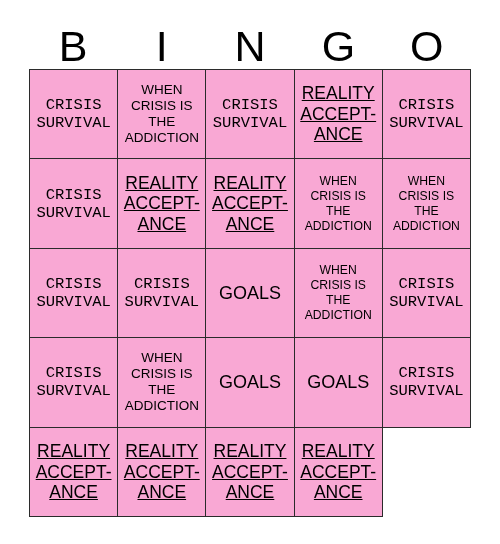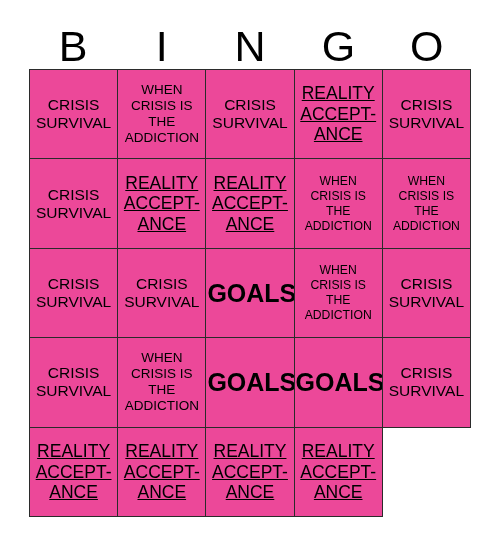--- a/index.html
+++ b/index.html
@@ -63,53 +63,53 @@
 
   .cell {
     border-right: 1.5px solid #2b2b2b;
     border-bottom: 1.5px solid #2b2b2b;
     display: flex;
     align-items: center;
     justify-content: center;
     text-align: center;
     overflow: hidden;
     padding: 0 1px;
-    background: #ec4899;
+    background: #f9a8d4;
   }
 
   .cell-text {
     display: block;
     width: 100%;
     text-align: center;
     white-space: pre-line;
     color: #000000;
   }
 
   
   .sz-crisis {
     font-size: 15.5px;
     line-height: 18px;
+    font-family: Liberation Mono, monospace;
   }
   .sz-reality {
     font-size: 17.5px;
     line-height: 20.5px;
     text-decoration: underline;
   }
   .sz-when {
     font-size: 13.5px;
     line-height: 16px;
   }
   .sz-when-sm {
     font-size: 12.2px;
     line-height: 15px;
   }
   .sz-goals {
-    font-size: 25px;
+    font-size: 18px;
     line-height: 26px;
-    font-weight: bold;
   }
   .sz-free {
     font-size: 34px;
     line-height: 38px;
   }
 </style>
 </head>
 <body>
 
 <div class="card">

